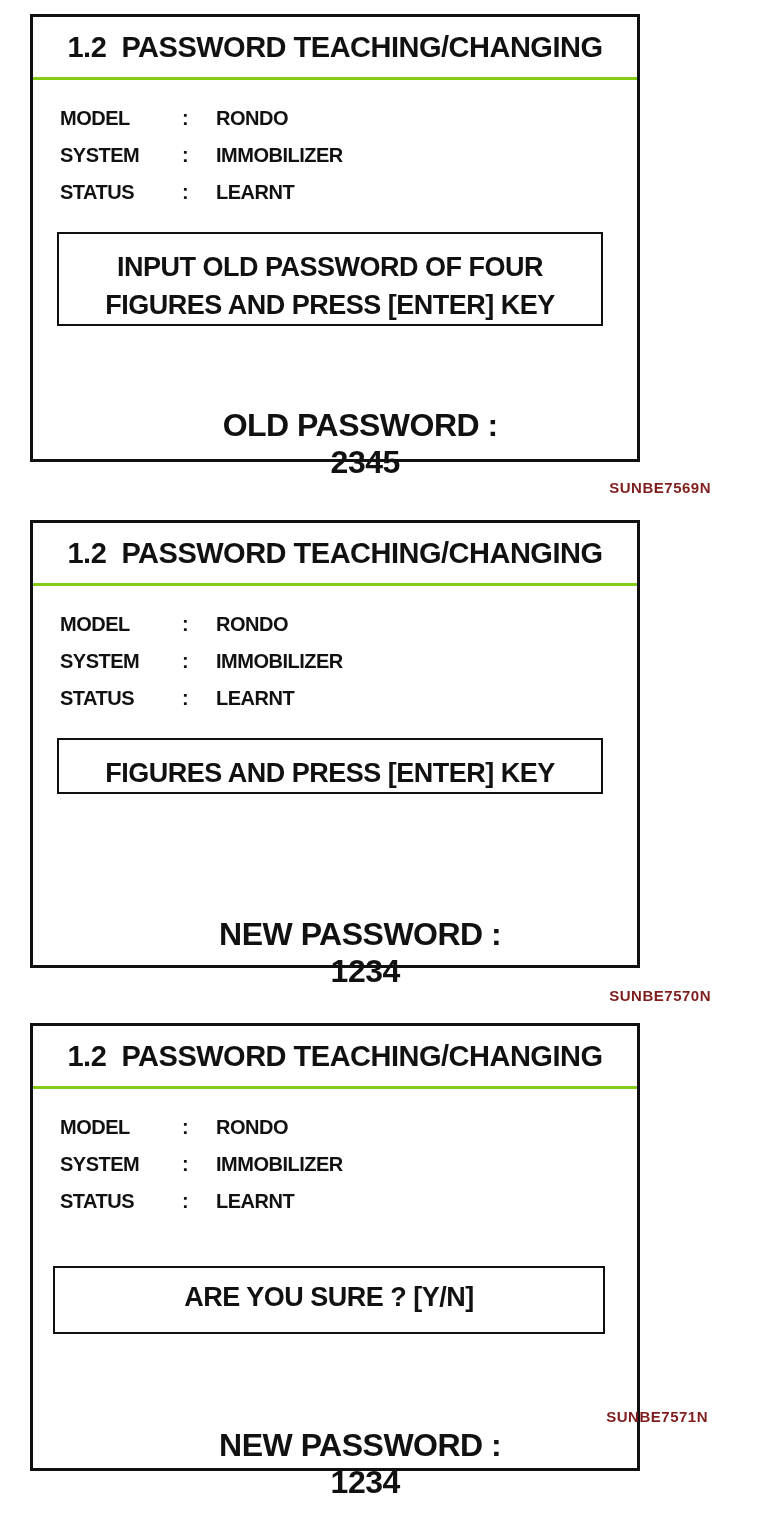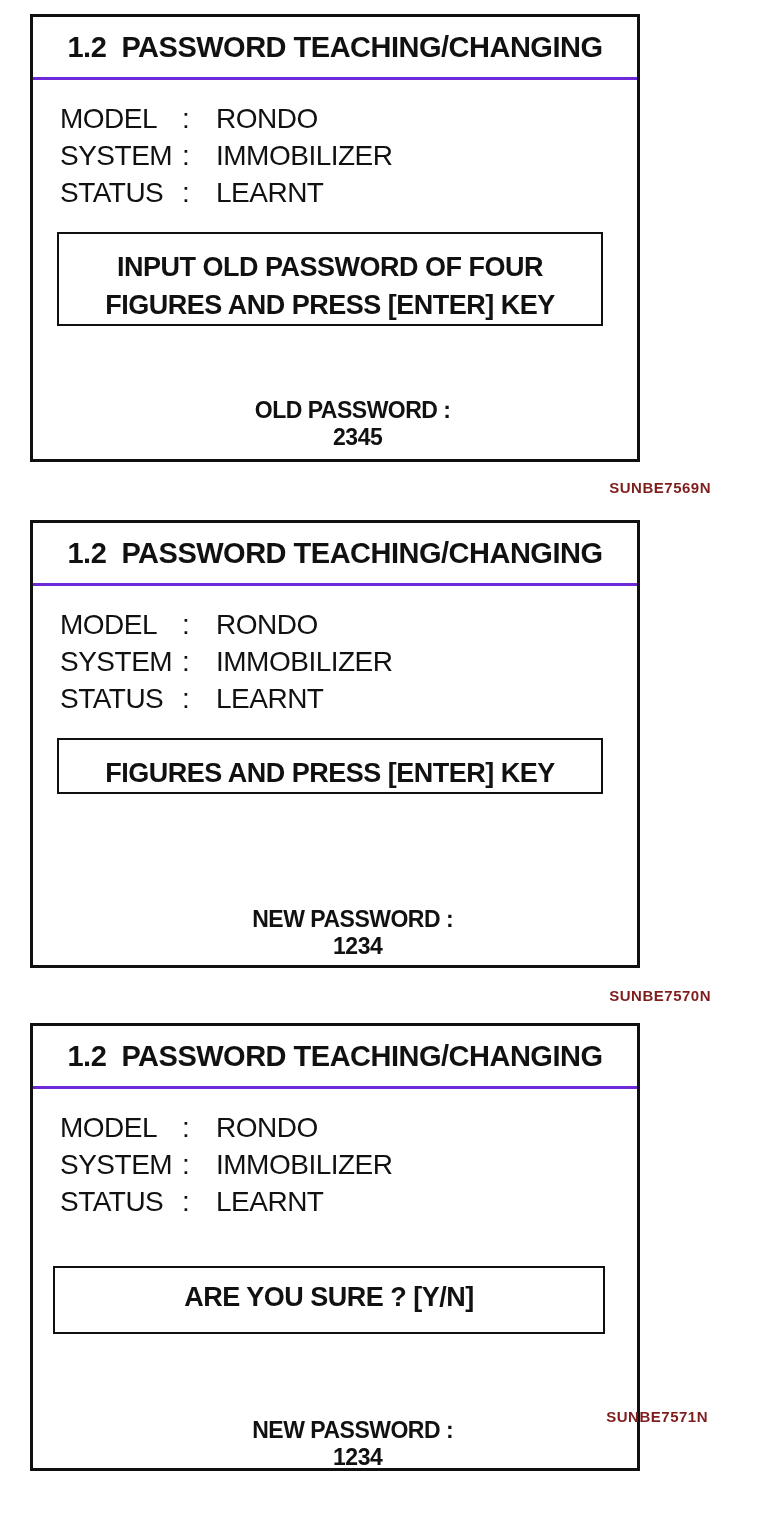--- a/index.html
+++ b/index.html
@@ -19,40 +19,40 @@
   .panel {
     position: absolute;
     left: 30px;
     width: 604px;
     height: 442px;
     border: 3px solid #101010;
     background: #ffffff;
   }
   .panel-title {
     height: 60px;
-    border-bottom: 3px solid #6d28d9;
+    border-bottom: 3px solid #84cc16;
     display: flex;
     align-items: center;
     justify-content: center;
   }
   .panel-title span {
     font-size: 29px;
     font-weight: 700;
     letter-spacing: -0.5px;
     white-space: pre;
   }
   .info {
     position: absolute;
     left: 27px;
     top: 83px;
   }
   .info-row {
     display: flex;
-    font-size: 28px;
-    font-weight: 400;
+    font-size: 20px;
+    font-weight: 700;
     line-height: 37px;
     letter-spacing: -0.5px;
   }
   .info-label { width: 122px; }
   .info-colon { width: 20px; }
   .info-value { margin-left: 14px; white-space: pre; }
   .msg-box {
     position: absolute;
     left: 24px;
     width: 542px;
@@ -67,21 +67,21 @@
     font-weight: 700;
     line-height: 38px;
     letter-spacing: -0.5px;
     white-space: pre;
   }
   .password-line {
     position: absolute;
     left: 0;
     width: 100%;
     text-align: center;
-    font-size: 23px;
+    font-size: 32px;
     font-weight: 700;
     letter-spacing: -0.5px;
     white-space: pre;
   }
   .password-value { margin-left: 10px; }
   .figure-code {
     position: absolute;
     font-size: 15px;
     font-weight: 700;
     letter-spacing: 0.5px;

